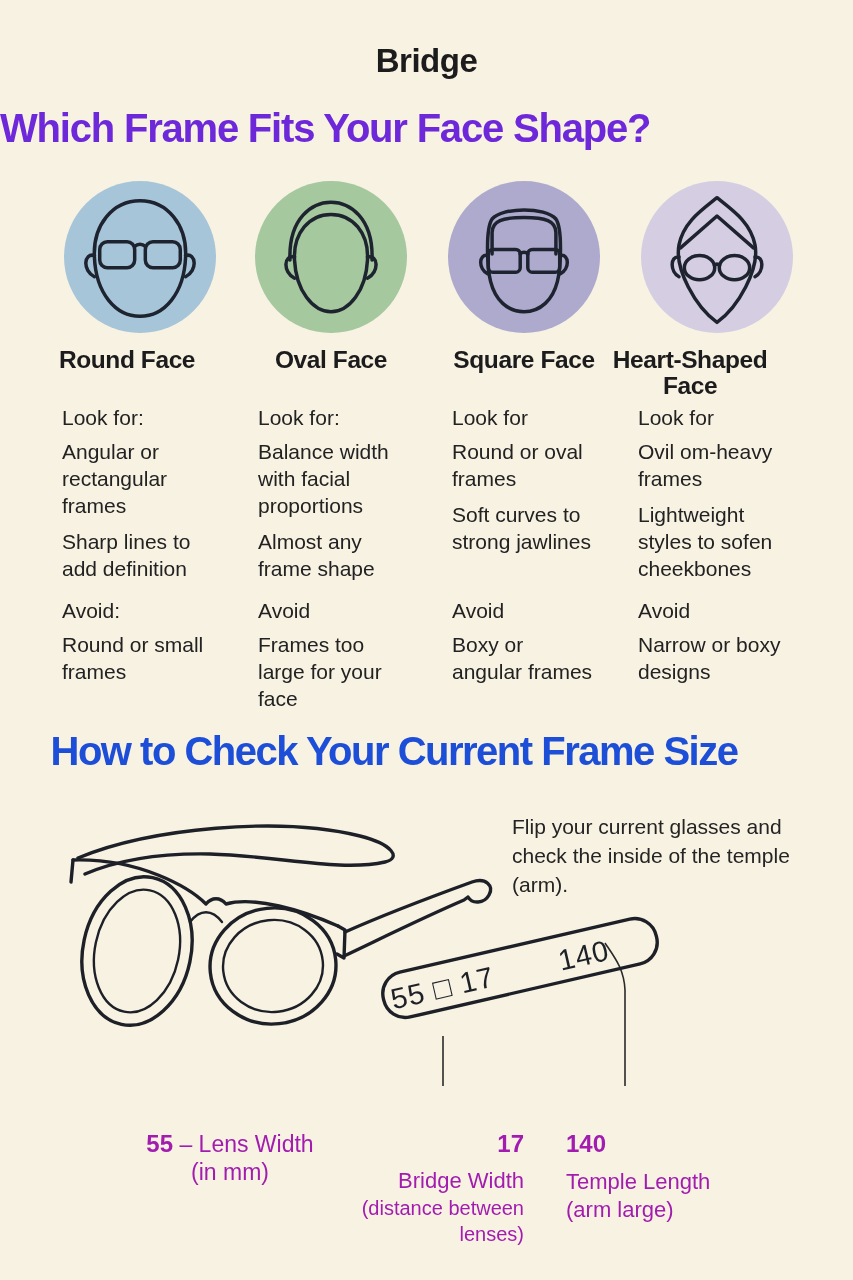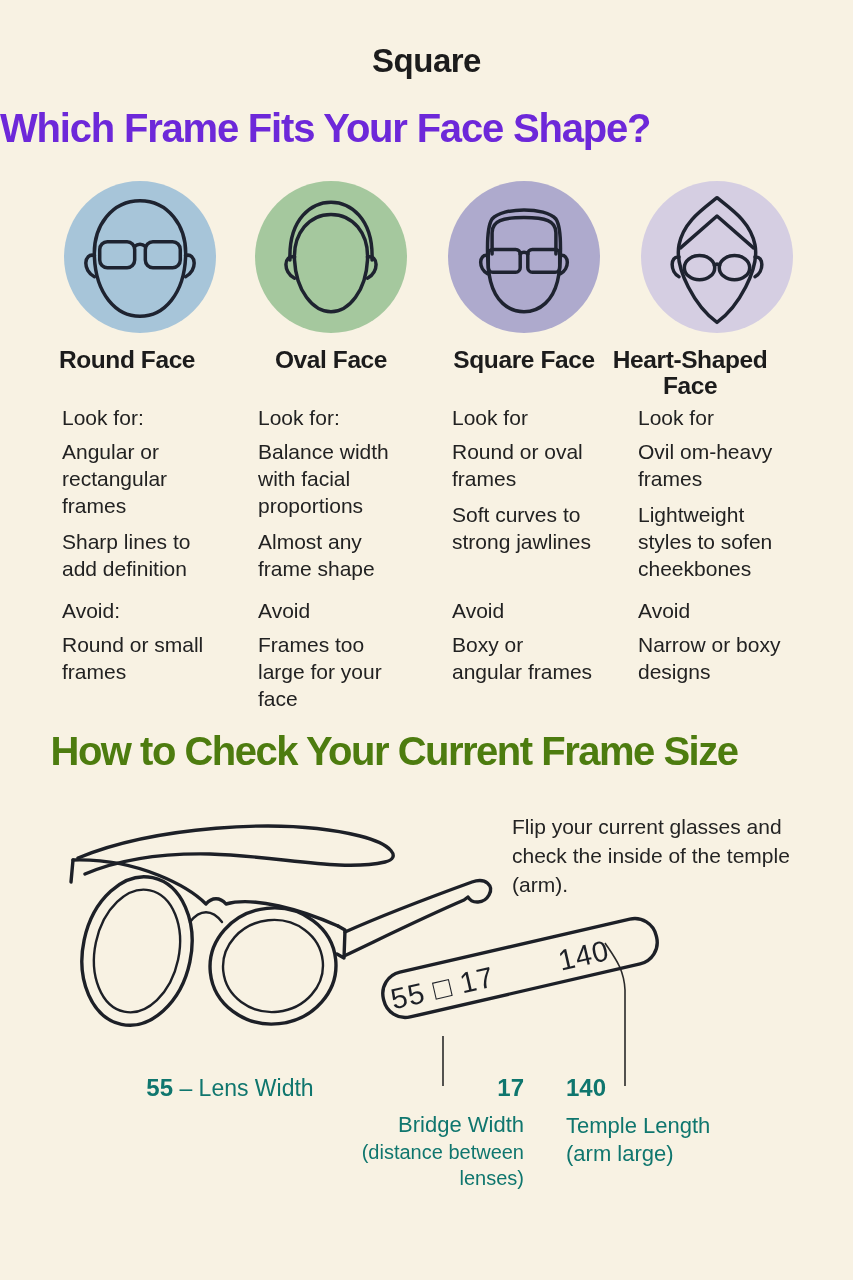--- a/index.html
+++ b/index.html
@@ -19,21 +19,21 @@
     letter-spacing: -0.5px; color: #1c1c1c;
   }
   .h1 {
     position: absolute; top: 106px; left: 0; width: 853px;
     text-align: left; font-size: 40px; font-weight: 700;
     letter-spacing: -1.2px; color: #6d28d9;
   }
   .h2 {
     position: absolute; top: 729px; left: 0; width: 788px;
     text-align: center; font-size: 40px; font-weight: 700;
-    letter-spacing: -1.5px; color: #4d7c0f;
+    letter-spacing: -1.5px; color: #1d4ed8;
   }
   .circle {
     position: absolute; top: 181px;
     width: 152px; height: 152px; border-radius: 50%;
   }
   .circle svg { position:absolute; inset:0; width:152px; height:152px; }
   .face-name {
     position: absolute; top: 347px; width: 190px;
     text-align: center; font-size: 24.5px; font-weight: 700;
     line-height: 26px; letter-spacing: -0.4px; color: #1c1c1c;
@@ -43,41 +43,41 @@
   }
   .look-col { top: 404px; }
   .avoid-col { top: 597px; }
   .col .plabel { margin-bottom: 7px; }
   .col p { margin-bottom: 9px; }
   .illustration { position: absolute; left: 40px; top: 798px; width: 630px; height: 300px; }
   .instruction {
     position: absolute; left: 512px; top: 812px; width: 290px;
     font-size: 21px; line-height: 29px; color: #242424;
   }
-  .measure-label { position: absolute; top: 1074px; color: #0f766e; }
+  .measure-label { position: absolute; top: 1130px; color: #a21caf; }
   .lens-label { left: 120px; width: 220px; text-align: center; font-size: 23px; line-height: 28px; }
   .bridge-label { left: 359px; width: 165px; text-align: right; font-size: 22px; line-height: 27px; }
   .temple-label { left: 566px; width: 195px; text-align: left; font-size: 22px; line-height: 28px; }
   .measure-label .val { font-weight: 700; font-size: 24px; }
   .bridge-label .name, .temple-label .name { display:block; margin-top: 9px; }
   .bridge-label .sub { display:block; font-size: 20px; line-height: 26px; margin-top: 1px; }
   .temple-label .sub { display:block; font-size: 22px; }
   .lens-label .sub { display:block; }
   .iconline { stroke:#1e2330; stroke-width:2.3; fill:none; stroke-linecap:round; stroke-linejoin:round; }
   .gline  { stroke:#1d2027; stroke-width:3.4; fill:none; stroke-linecap:round; stroke-linejoin:round; }
   .gline2 { stroke:#1d2027; stroke-width:2.4; fill:none; stroke-linecap:round; stroke-linejoin:round; }
   .callout { stroke:#2a2a2a; stroke-width:1.6; fill:none; }
   .stripnum { font-family:"Liberation Sans",sans-serif; font-size:29px; font-weight:500; fill:#1d2027; letter-spacing:1px; }
 </style>
 </head>
 <body>
 
 <div class="page">
 
-  <div class="brand">Square</div>
+  <div class="brand">Bridge</div>
   <div class="h1">Which Frame Fits Your Face Shape?</div>
 
   <div class="circle" style="left: 64px; background-color: rgb(167, 197, 217);">
     <svg viewBox="0 0 100 100">
       <path class="iconline" d="M50,13 C68,13 81,29 80,50 C79,74 66,89 50,89 C34,89 21,74 20,50 C19,29 32,13 50,13 Z"></path>
       <path class="iconline" d="M20,49 C13,47 12,59 20,63"></path>
       <path class="iconline" d="M80,49 C87,47 88,59 80,63"></path>
       <rect class="iconline" x="23.5" y="40" width="23" height="17" rx="5"></rect>
       <rect class="iconline" x="53.5" y="40" width="23" height="17" rx="5"></rect>
       <path class="iconline" d="M46.5,43 C48.5,41.2 51.5,41.2 53.5,43"></path>
@@ -189,20 +189,21 @@
       <text class="stripnum" x="400" y="182" text-anchor="middle">55 □ 17</text>
       <text class="stripnum" x="545" y="182" text-anchor="middle">140</text>
     </g>
   </svg>
 
   <div class="instruction">Flip your current glasses and check the inside of the temple (arm).</div>
 
   <div class="measure-label lens-label">
     <span class="val">55</span>
     <span>– Lens Width</span>
+    <span class="sub">(in mm)</span>
   </div>
   <div class="measure-label bridge-label">
     <span class="val">17</span>
     <span class="name">Bridge Width</span>
     <span class="sub">(distance between lenses)</span>
   </div>
   <div class="measure-label temple-label">
     <span class="val">140</span>
     <span class="name">Temple Length</span>
     <span class="sub">(arm large)</span>

